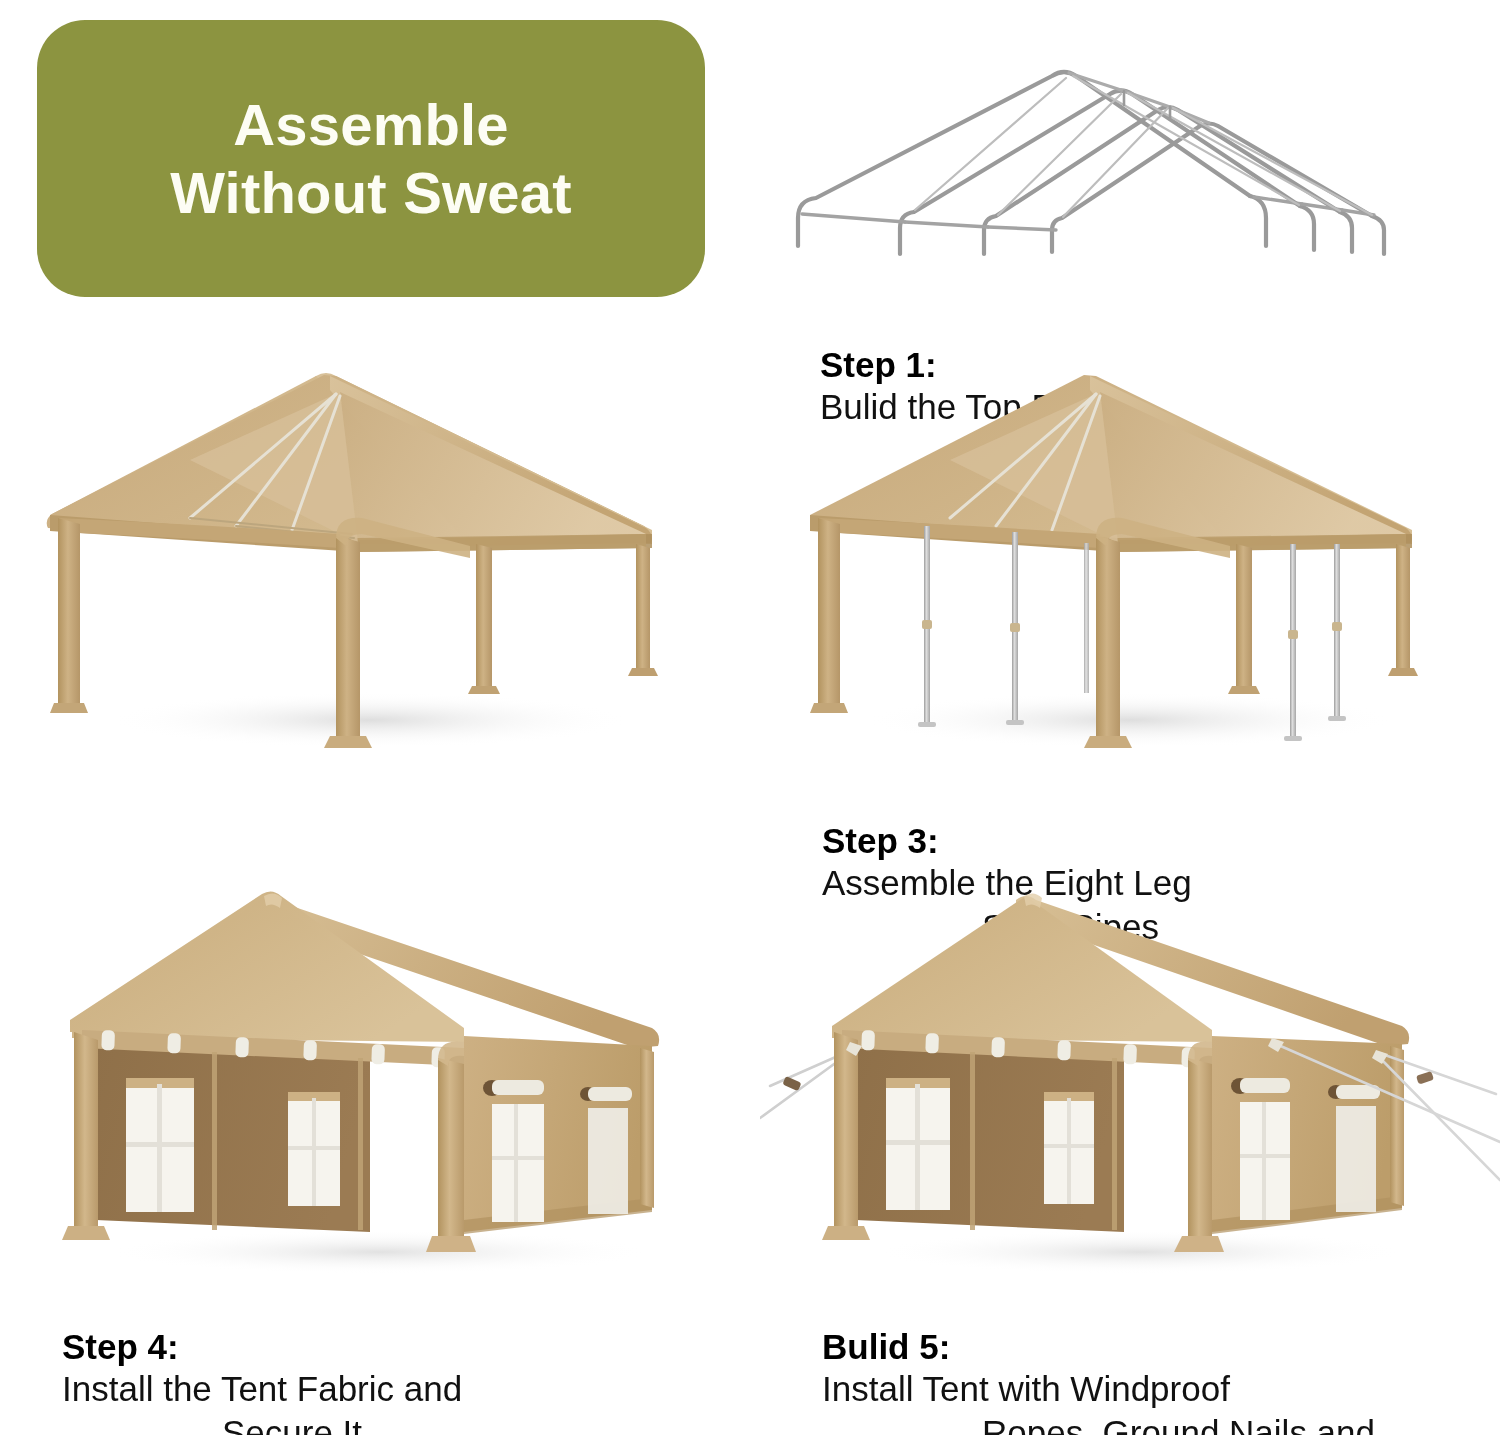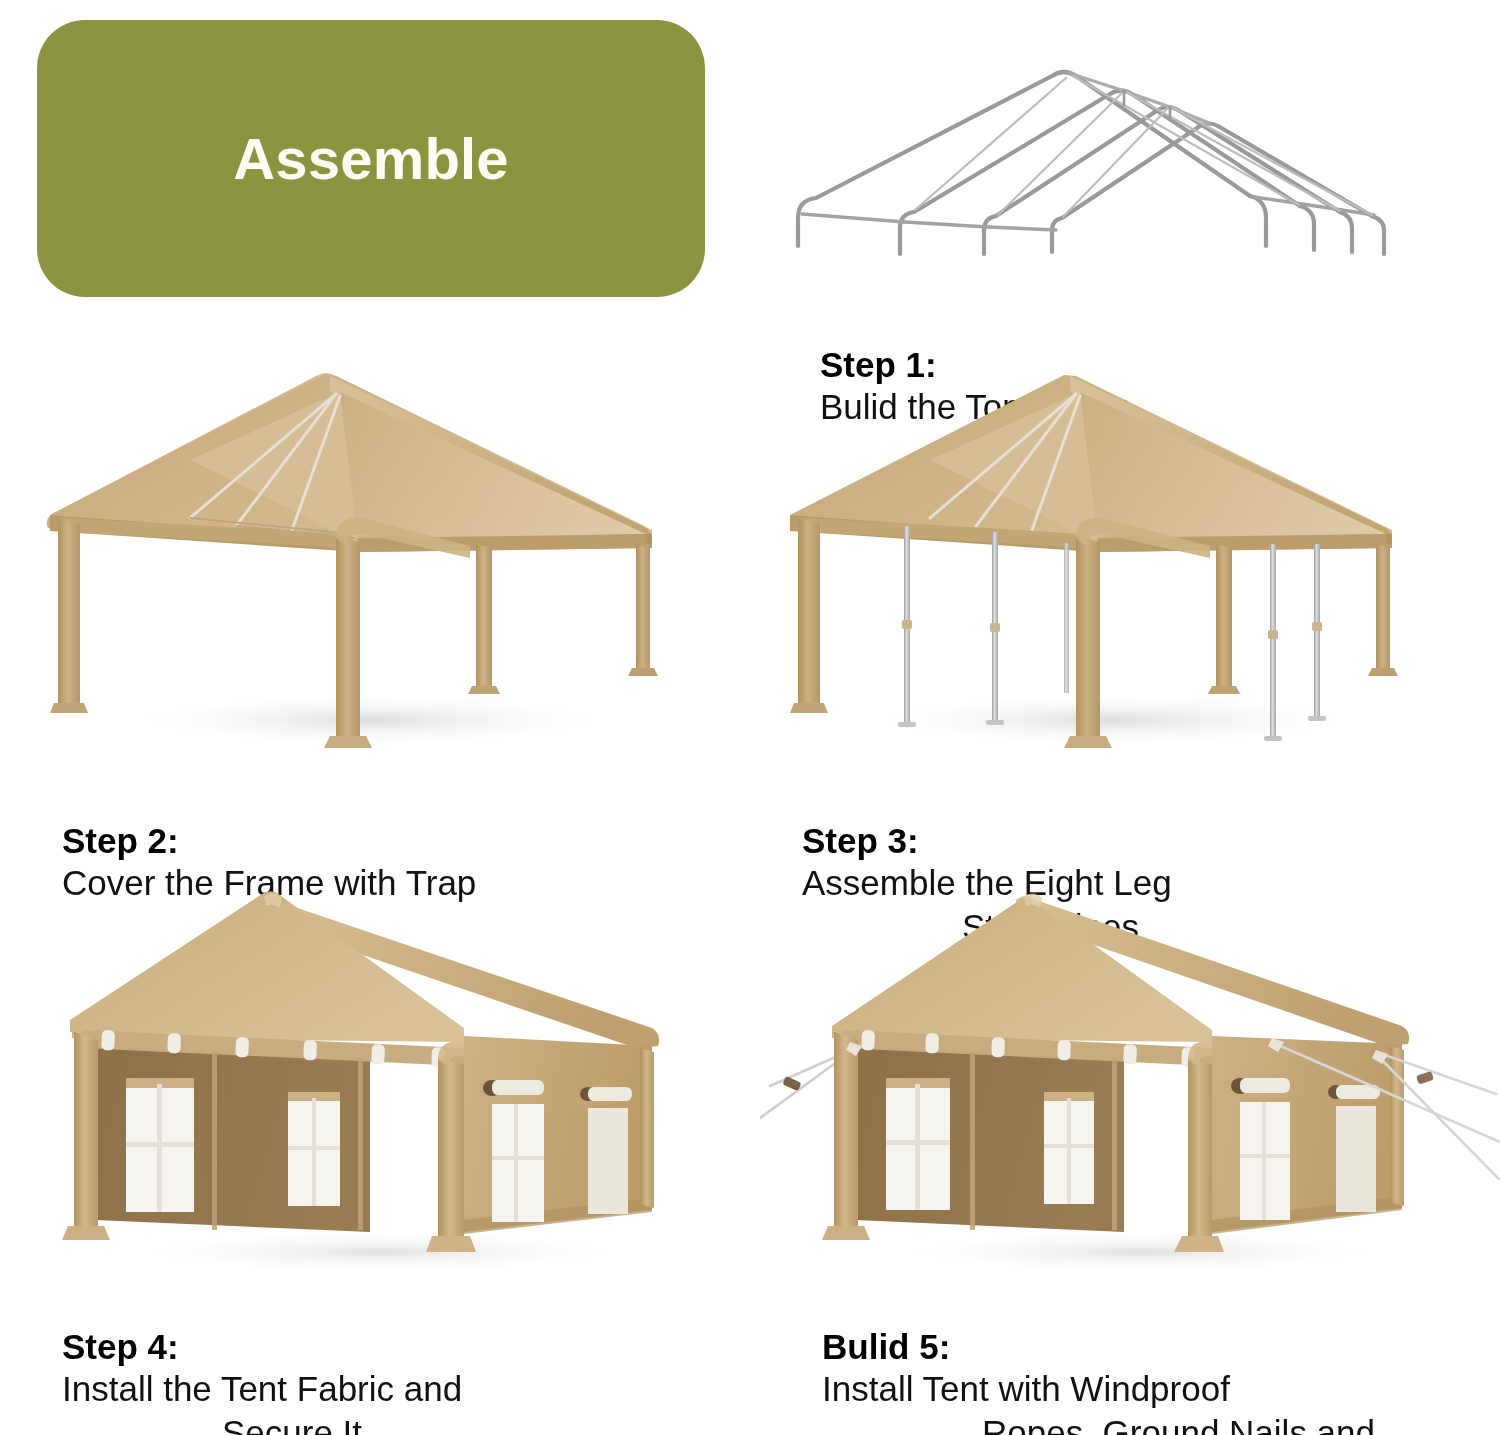--- a/index.html
+++ b/index.html
@@ -71,40 +71,41 @@
 
   
   #step-1 { left: 780px;  top: 18px;  width: 700px; }
   #step-1 .art-box { height: 250px; }
   #step-1 .cap-box { margin-top: 34px; padding-left: 40px; }
 
   #step-2 { left: 40px;   top: 368px; width: 700px; }
   #step-2 .art-box { height: 400px; }
   #step-2 .cap-box { margin-top: 10px; padding-left: 22px; }
 
-  #step-3 { left: 780px;  top: 368px; width: 690px; }
+  #step-3 { left: 800px;  top: 368px; width: 690px; }
   #step-3 .art-box { height: 400px; }
   #step-3 .cap-box { margin-top: 10px; padding-left: 22px; }
 
   #step-4 { left: 40px;   top: 880px; width: 700px; }
   #step-4 .art-box { height: 398px; }
   #step-4 .cap-box { margin-top: 6px;  padding-left: 22px; }
 
   #step-5 { left: 760px;  top: 880px; width: 740px; }
   #step-5 .art-box { height: 398px; }
   #step-5 .cap-box { margin-top: 6px;  padding-left: 62px; }
 
   .art-box { position: relative; }
   .art-box svg { width: 100%; height: 100%; display: block; }
 </style>
 </head>
 <body>
 
 <div id="headline-badge" style="background:#8C9440;">
   <div class="hl-line" style="color: rgb(253, 253, 244);">Assemble</div>
+  <div class="hl-line" style="color: rgb(253, 253, 244);">Without Sweat</div>
 </div>
 
 <div class="step-cell" id="step-1">
   <div class="art-box">
     <svg viewBox="0 0 700 250" preserveAspectRatio="xMidYMid meet">
       <g fill="none" stroke="#9A9A9A" stroke-width="4.2" stroke-linecap="round" stroke-linejoin="round">
 
         <path d="M18 228 L18 200 Q18 182 36 180 L272 58 Q284 50 296 58 L470 178"></path>
         <path d="M470 178 Q486 182 486 200 L486 228"></path>
 
@@ -224,26 +225,20 @@
       <path d="M290 368 L326 368 L332 380 L284 380 Z" fill="#C9AC7E"></path>
 
       <path d="M436 176 L436 318 L452 322 L452 180 Z" fill="url(#s2Leg)"></path>
       <path d="M432 318 L456 318 L460 326 L428 326 Z" fill="#C0A273"></path>
 
       <path d="M596 176 L596 300 L610 304 L610 180 Z" fill="url(#s2Leg)"></path>
       <path d="M592 300 L614 300 L618 308 L588 308 Z" fill="#BE9F70"></path>
 
       <path d="M296 170 Q296 148 322 150 L430 178 L430 190 L322 166 Q306 166 306 178 Z" fill="#CDB183" opacity="0.9"></path>
     </svg>
-  </div>
-  <div class="cap-box">
-    <div class="step-caption cap-hang">
-      <span class="step-label">Step 2: </span>
-      <span class="cap-rest">Cover the Frame with Trap</span>
-    </div>
   </div>
 </div>
 
 <div class="step-cell" id="step-3">
   <div class="art-box">
     <svg viewBox="0 0 690 400" preserveAspectRatio="xMidYMid meet">
       <defs>
         <linearGradient id="s3RoofL" x1="0" y1="0" x2="1" y2="0.5">
           <stop offset="0" stop-color="#C6A87A"></stop>
             <stop offset="1" stop-color="#D7BF95"></stop>

